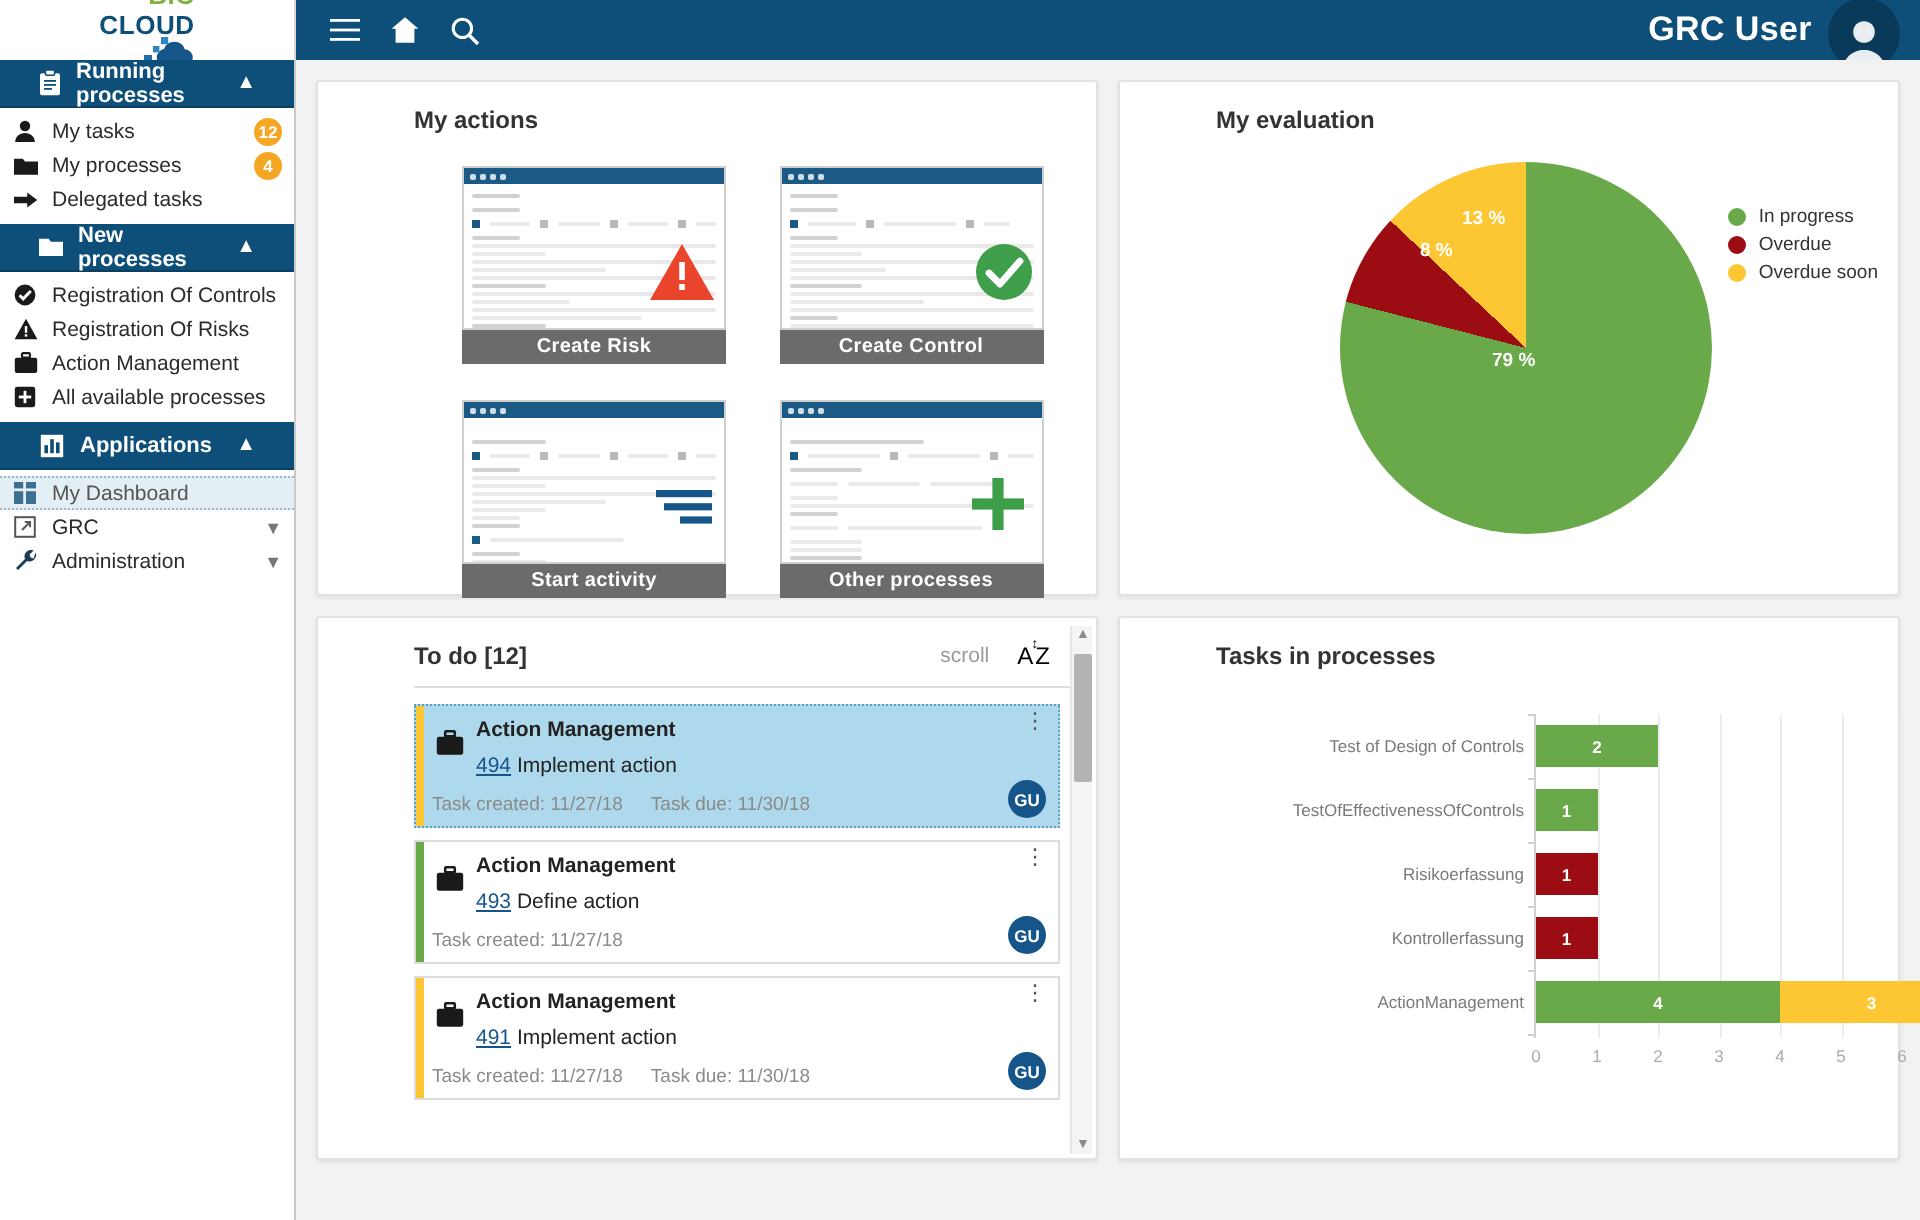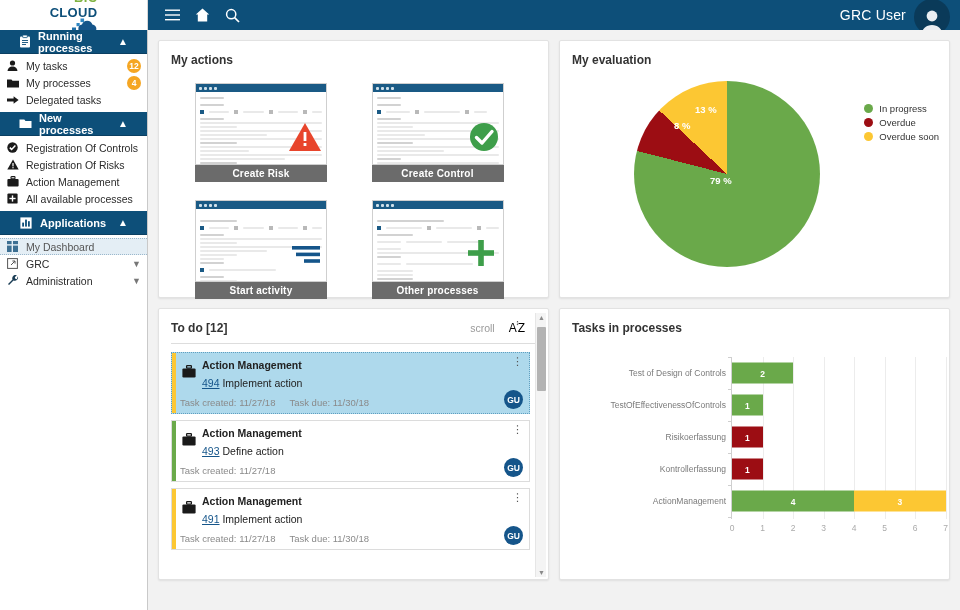--- a/index.html
+++ b/index.html
@@ -13,21 +13,21 @@
   #app { position:relative; width:960px; height:610px; }
 
   
   .topbar { position:absolute; left:148px; top:0; width:812px; height:30px;
             background:#0d4f79; display:flex; align-items:center; }
   .topbar .tb-icons { display:flex; align-items:center; gap:14px; padding-left:16px; }
   .tb-icon { width:16px; height:16px; color:#fff; display:flex; align-items:center;
              justify-content:center; cursor:pointer; }
   .tb-icon svg { display:block; }
   .tb-right { margin-left:auto; display:flex; align-items:center; gap:8px; padding-right:10px; }
-  .user-name { color:#fff; font-size:14px; font-weight:normal; letter-spacing:.2px; }
+  .user-name { color:#fff; font-size:17px; font-weight:bold; letter-spacing:.2px; }
   .avatar-circle { width:36px; height:36px; border-radius:50%; background:#0a3a59;
                    display:flex; align-items:flex-end; justify-content:center;
                    overflow:hidden; position:relative; top:2px; }
   .avatar-circle svg { display:block; }
 
   
   .logo-box { position:absolute; left:0; top:0; width:148px; height:30px; background:#fff;
               border-right:1px solid #d7d7d7; display:flex; align-items:center;
               justify-content:center; }
   .logo-wrap { display:flex; align-items:flex-end; gap:2px; position:relative;flex-direction:column; }
@@ -56,21 +56,21 @@
            font-weight:bold; border-radius:50%; width:14px; height:14px;
            display:flex; align-items:center; justify-content:center; }
   .nav-chev { margin-left:auto; color:#777; font-size:9px; }
   .nav-group { padding:3px 0 4px 0; }
 
   
   .main { position:absolute; left:148px; top:30px; width:812px; height:580px;
           background:#f2f2f2; padding:10px; }
   .row { display:flex; gap:10px; }
   .card { background:#fff; border:1px solid #e2e2e2; border-radius:2px;
-          box-shadow:0 1px 2px rgba(0,0,0,.08); position:relative; }
+          box-shadow:0 1px 2px rgba(0,0,0,.08); position:relative;padding-left:36px; }
   .card-title { font-size:12px; font-weight:bold; color:#333; padding:12px 0 0 12px; }
 
   #card-actions { width:396px; height:258px; }
   #card-eval    { width:396px; height:258px; }
   #card-todo    { width:396px; height:272px; margin-top:10px; overflow:hidden; }
   #card-tasks   { width:396px; height:272px; margin-top:10px; }
 
   
   .tiles { display:grid; grid-template-columns:1fr 1fr; gap:18px 26px;
            padding:16px 26px 0 36px; }

